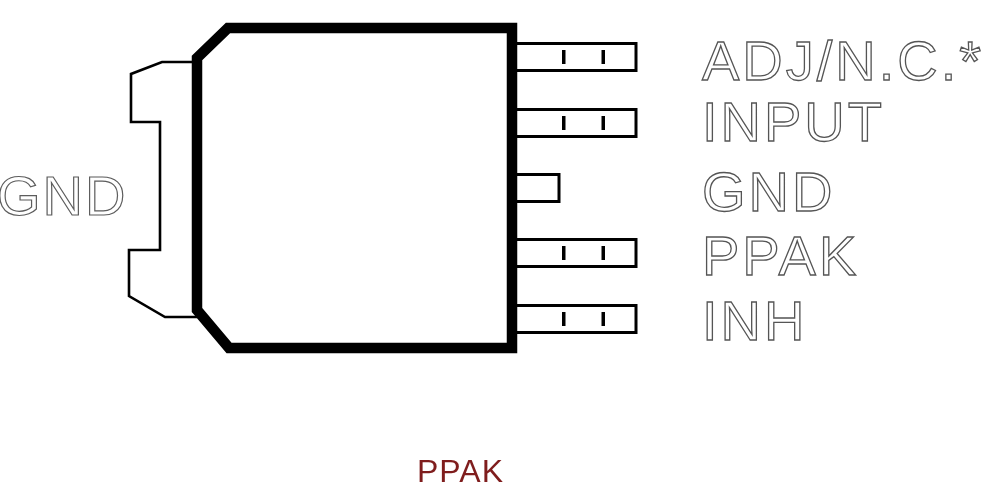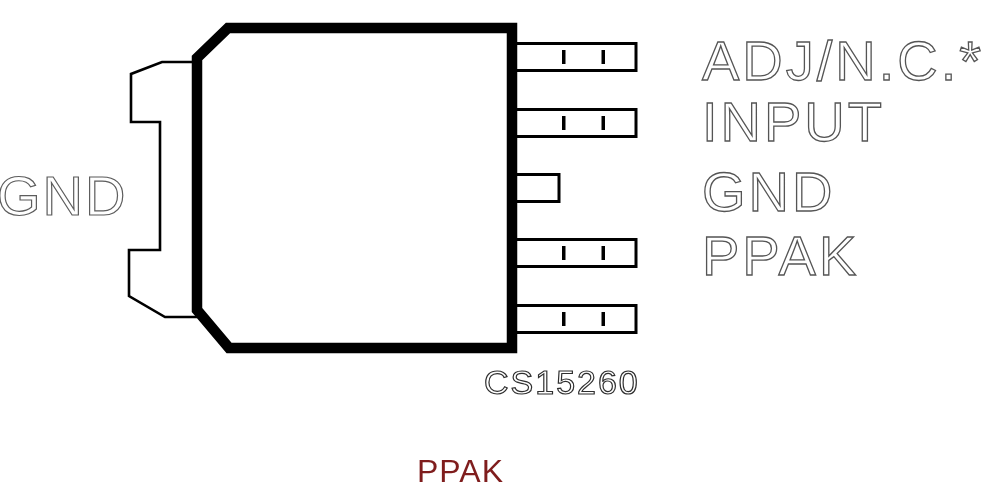--- a/index.html
+++ b/index.html
@@ -102,18 +102,18 @@
 
     <polygon points="228,28 512,28 512,348 229,348 197,310 197,58" fill="#ffffff" stroke="#000000" stroke-width="10.5" stroke-linejoin="miter"></polygon>
   </svg>
 
   <div class="hollow tab-label">GND</div>
 
   <div class="hollow pin-label" style="top:61px">ADJ/N.C.*</div>
   <div class="hollow pin-label" style="top:122px">INPUT</div>
   <div class="hollow pin-label" style="top:192px">GND</div>
   <div class="hollow pin-label" style="top:256px">PPAK</div>
+  <div class="hollow pin-label" style="top:321px">INH</div>
 
-  <div class="drawing-code">CS15260</div>
 
   <div class="package-name">PPAK</div>
 
 </div>
 
 </body></html>

